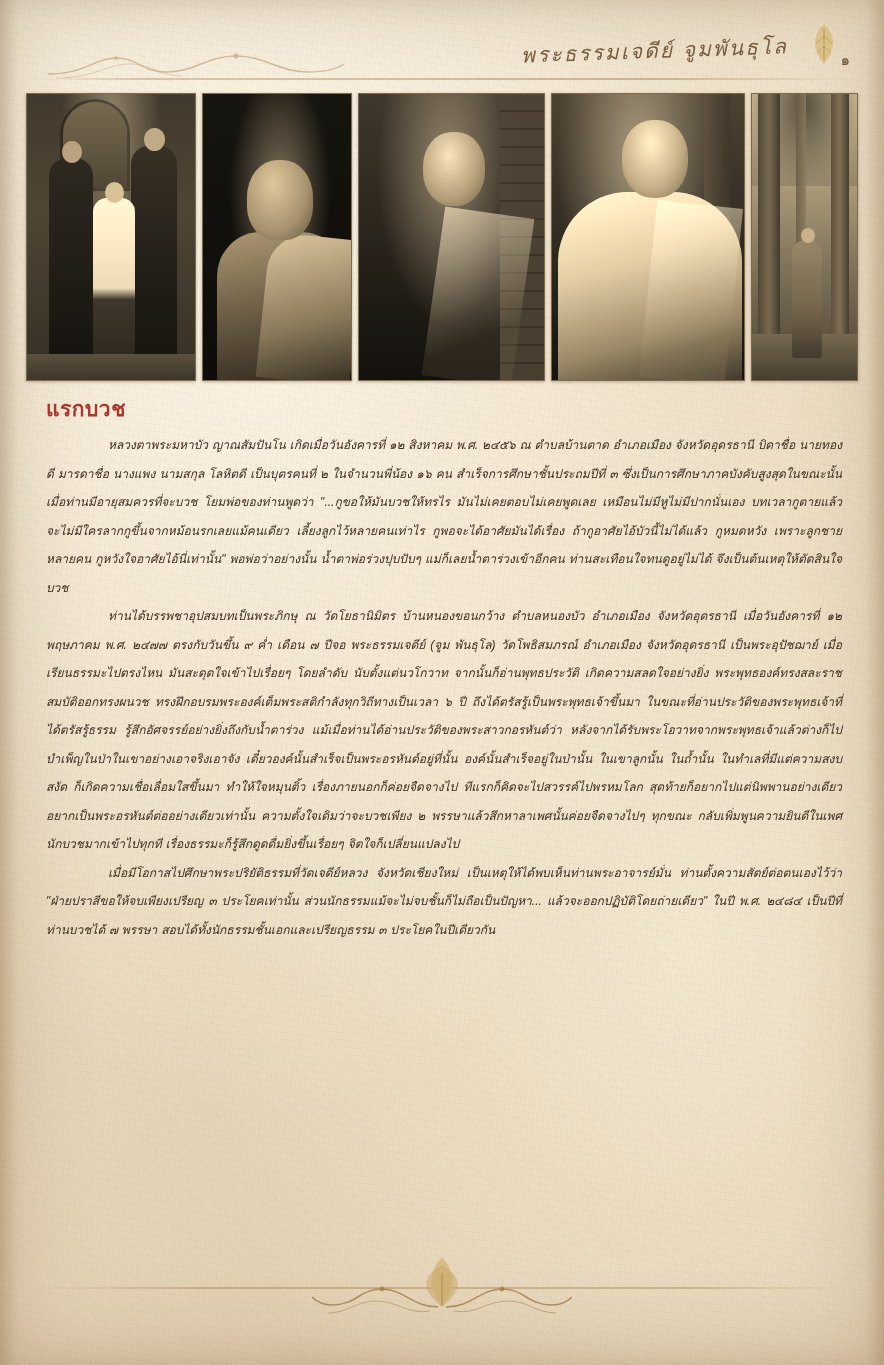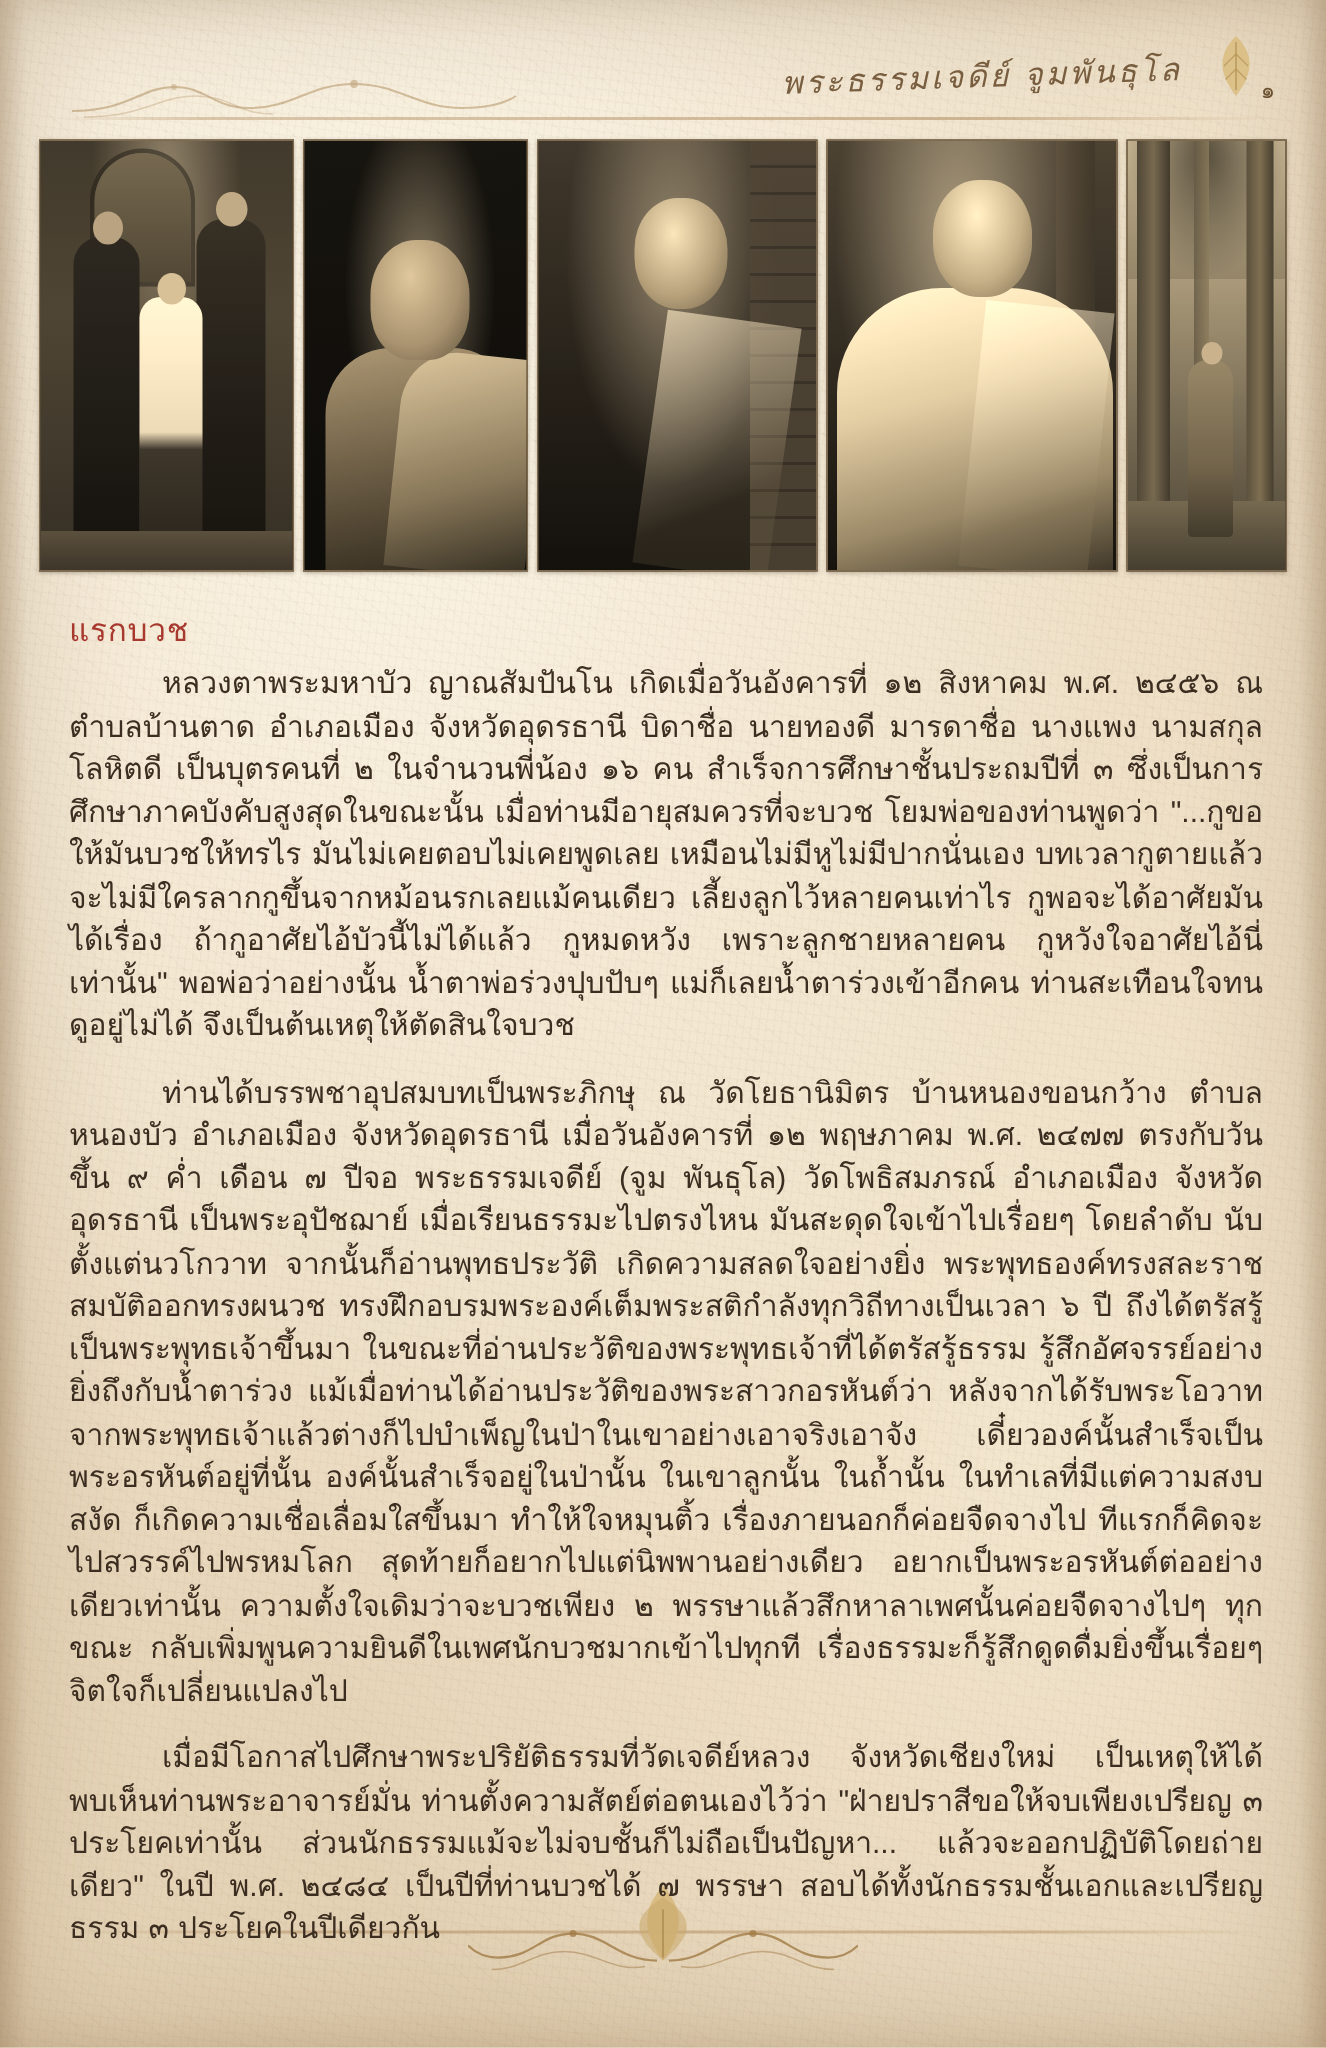--- a/index.html
+++ b/index.html
@@ -276,38 +276,39 @@
   .content {
     position: absolute;
     top: 392px;
     left: 46px;
     width: 796px;
     z-index: 6;
   }
   .sec-head {
     font-family: "Liberation Sans", sans-serif;
     font-size: 21px;
-    font-weight: normal;
+    font-weight: bold;
     color: #a8392f;
     letter-spacing: 0.5px;
-    margin: 11px 0 6px 0;
+    margin: 0 0 6px 0;
   }
   .sec-head.second { margin-top: 18px; }
   p.para {
     font-family: "Liberation Sans", sans-serif;
-    font-size: 20px;
+    font-size: 12px;
     line-height: 28.5px;
     color: #3b2d20;
     margin: 0 0 0 0;
     text-align: justify;
     text-justify: inter-word;
     text-indent: 62px;
     word-spacing: 0.5px;
-  }
-  p.para + p.para { margin-top: 16px; }
+    font-style: italic;
+  }
+  p.para + p.para { margin-top: 0px; }
 
   
   .footer {
     position: absolute;
     left: 0;
     right: 0;
     bottom: 14px;
     height: 86px;
     z-index: 5;
   }

